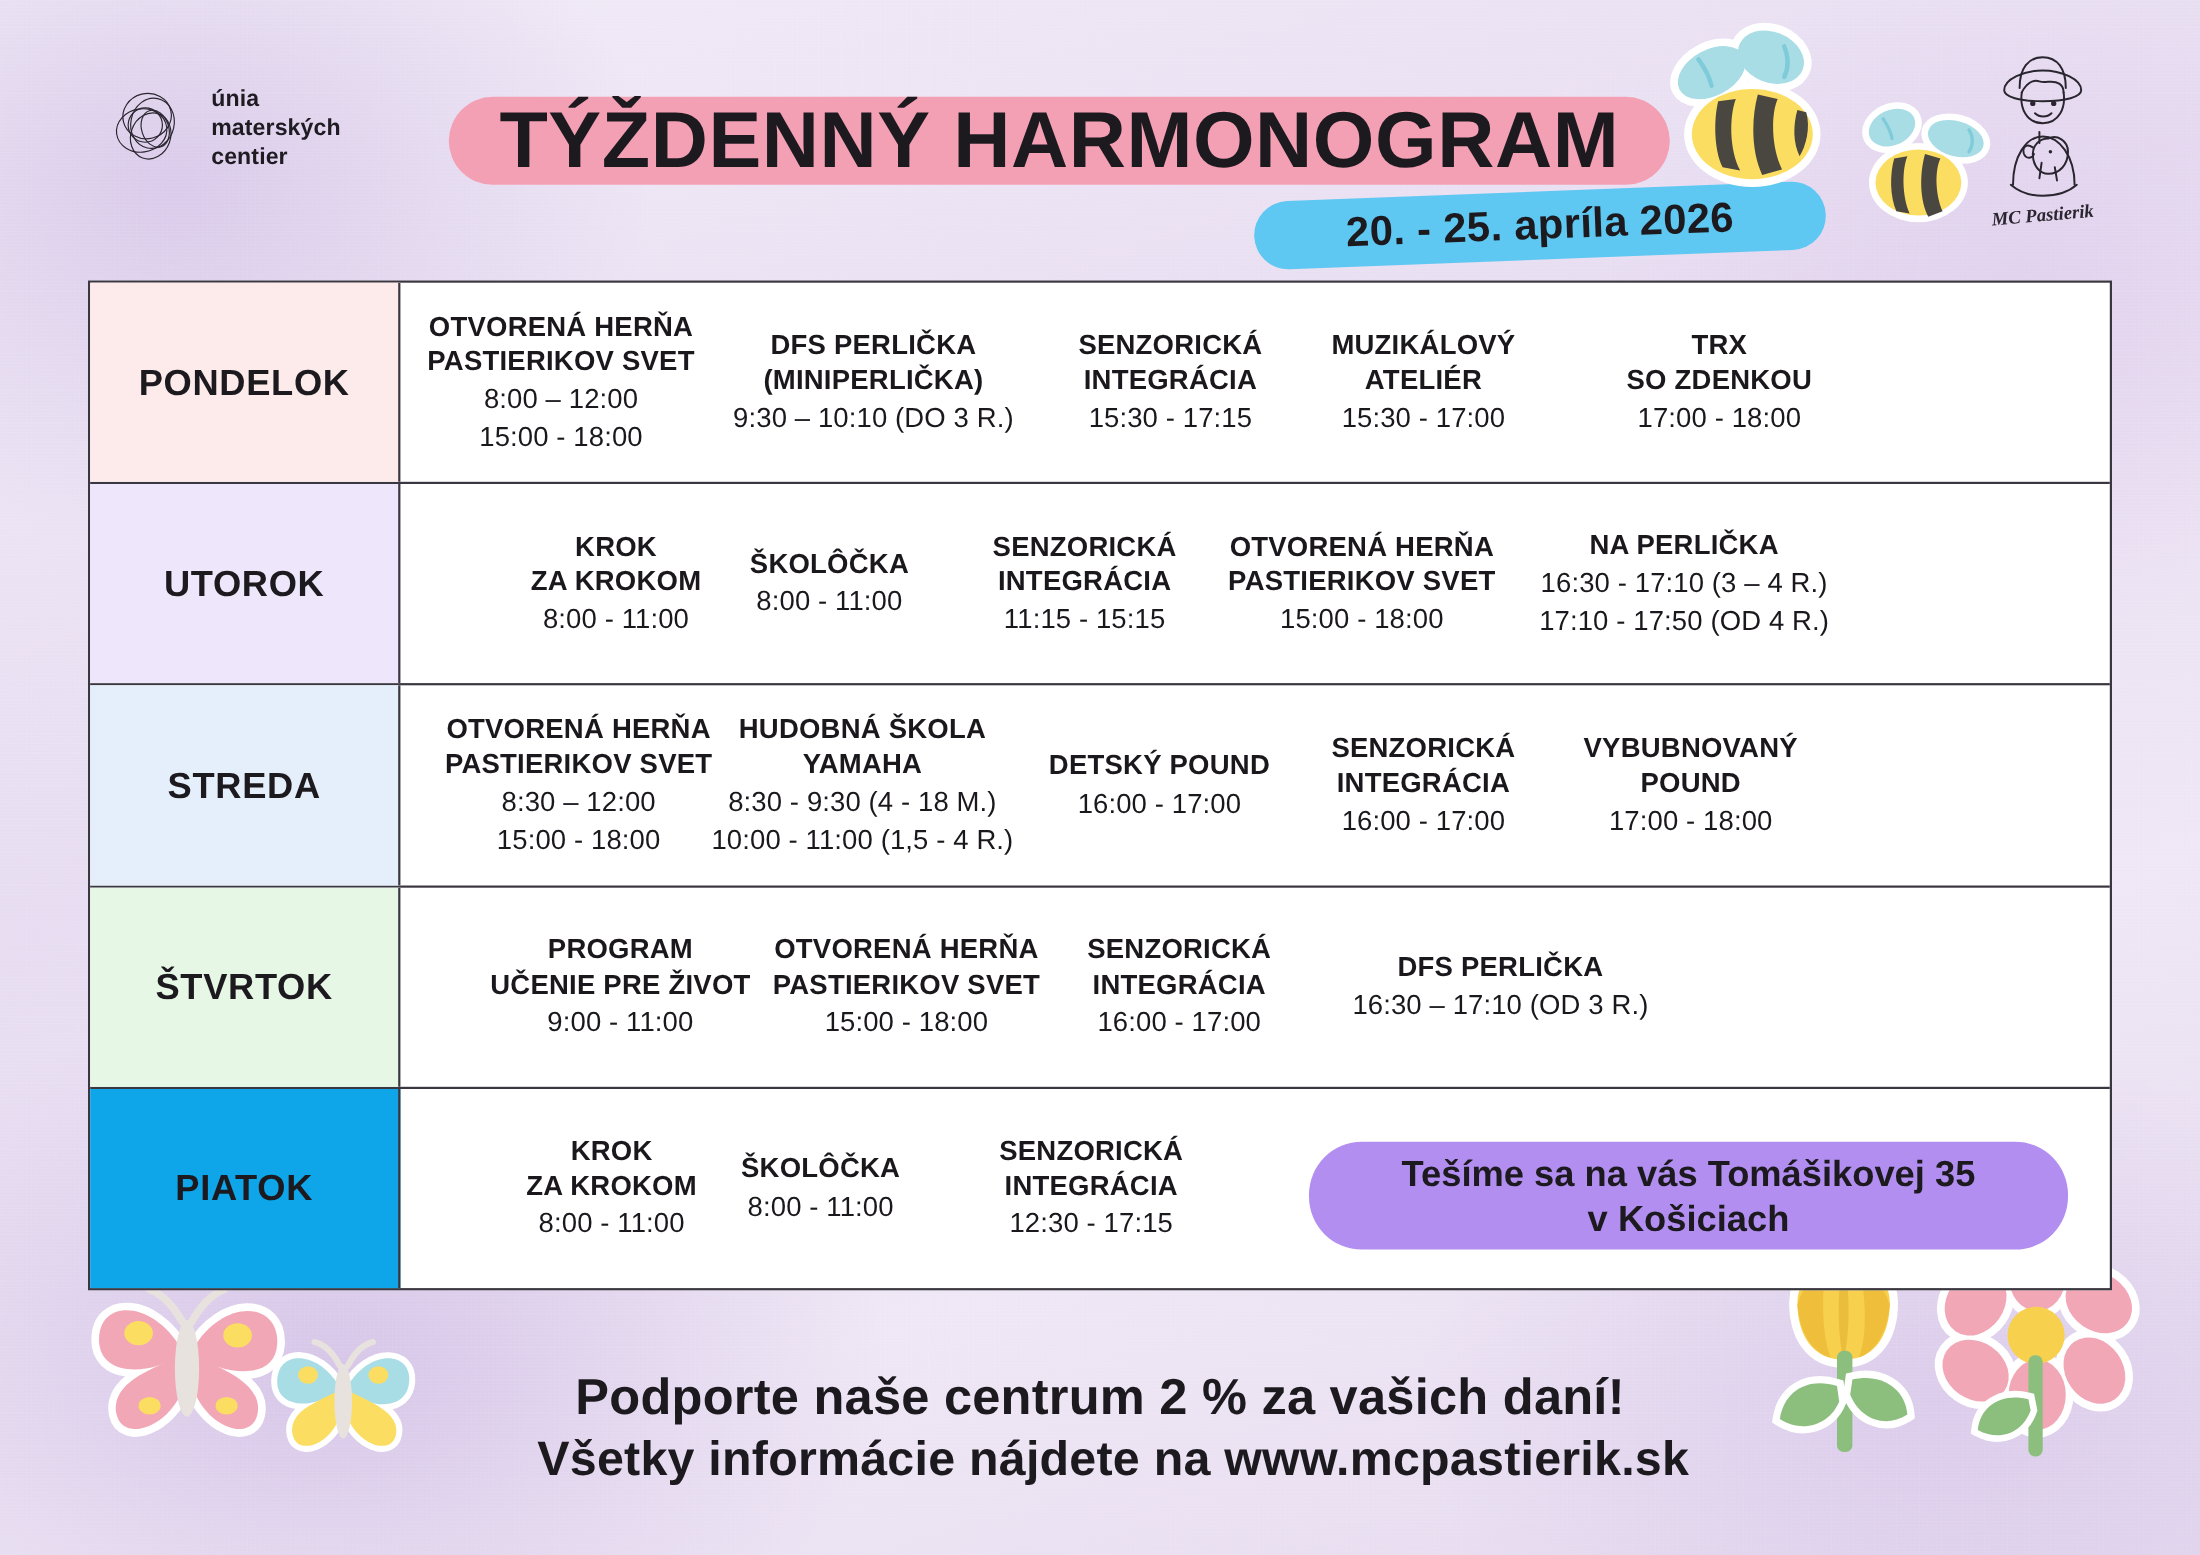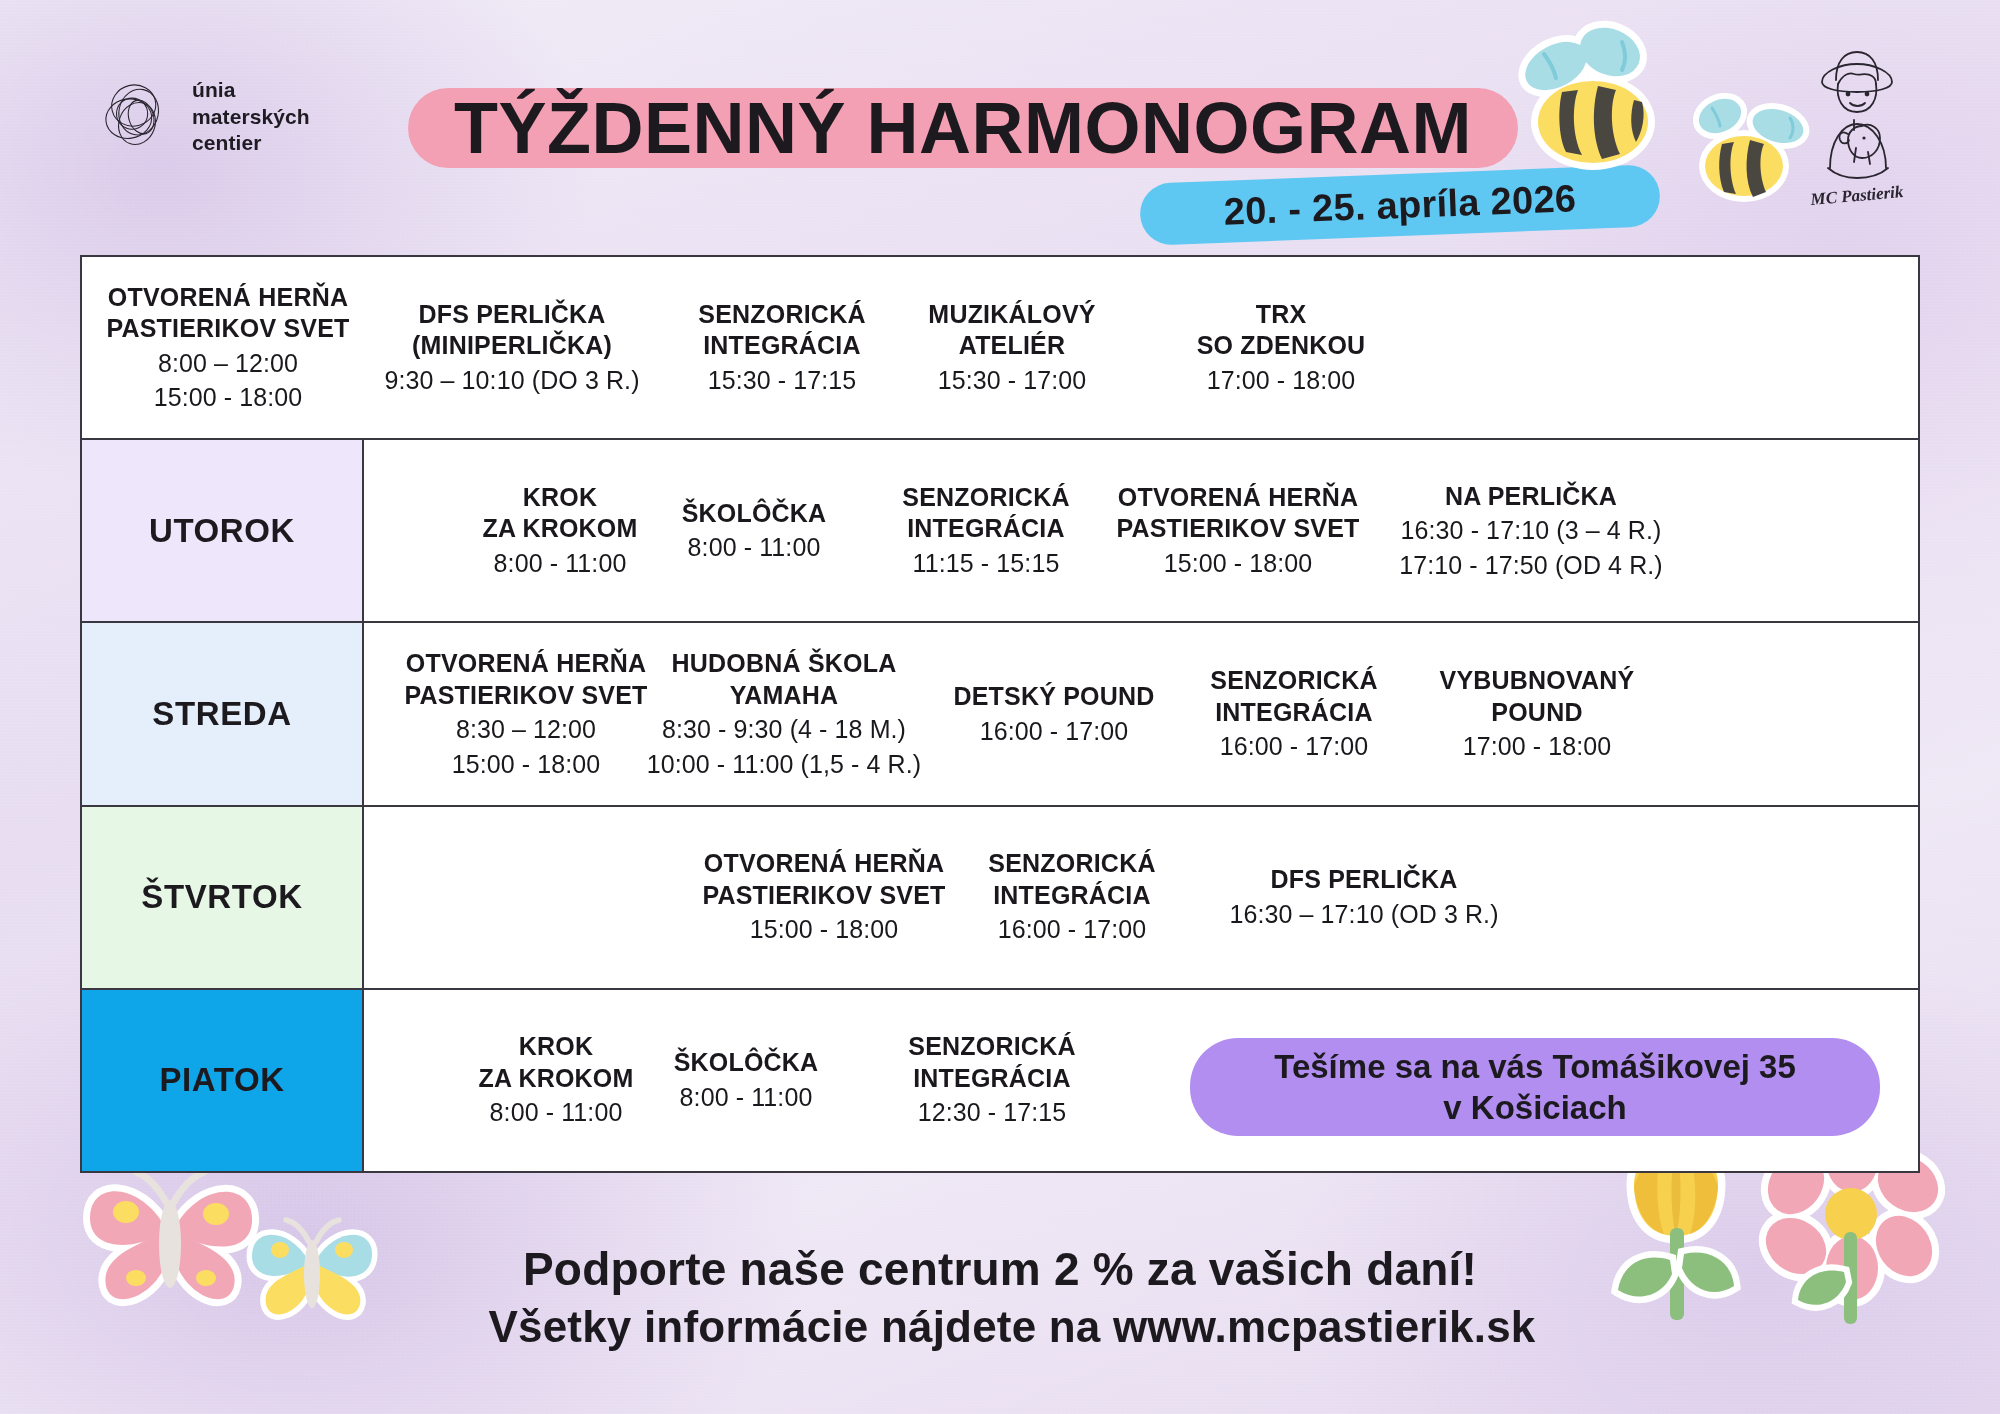--- a/index.html
+++ b/index.html
@@ -312,20 +312,23 @@
     </g>
     <circle cx="103" cy="92" r="26" fill="#f7d04e"></circle>
     <rect x="96" y="110" width="13" height="92" rx="6" fill="#8cbf7e"></rect>
     <path d="M96 150 C72 144 52 156 50 178 C72 190 92 178 98 160 Z" fill="#fff" stroke="#fff" stroke-width="12"></path>
     <path d="M96 150 C72 144 52 156 50 178 C72 190 92 178 98 160 Z" fill="#8cbf7e"></path>
   </g>
 </svg>
 
 <div class="table" id="tbl">
     <div class="row">
+      <div class="daycell" style="background: rgb(253, 234, 234);">
+        <div class="dayname">PONDELOK</div>
+      </div>
       <div class="events">
         <div class="ev" style="left: 146px; top: 50%; transform: translate(-50%, -50%);">
           <div class="ttl">OTVORENÁ HERŇA</div>
           <div class="ttl">PASTIERIKOV SVET</div>
           <div class="tm">8:00 – 12:00</div>
           <div class="tm">15:00 - 18:00</div>
         </div>
         <div class="ev" style="left: 430px; top: 50%; transform: translate(-50%, -50%);">
           <div class="ttl">DFS PERLIČKA</div>
           <div class="ttl">(MINIPERLIČKA)</div>
@@ -410,20 +413,25 @@
           <div class="ttl">POUND</div>
           <div class="tm">17:00 - 18:00</div>
         </div>
       </div>
     </div>
     <div class="row">
       <div class="daycell" style="background: rgb(230, 247, 230);">
         <div class="dayname">ŠTVRTOK</div>
       </div>
       <div class="events">
+        <div class="ev" style="left: 200px; top: 50%; transform: translate(-50%, -50%);">
+          <div class="ttl">PROGRAM</div>
+          <div class="ttl">UČENIE PRE ŽIVOT</div>
+          <div class="tm">9:00 - 11:00</div>
+        </div>
         <div class="ev" style="left: 460px; top: 50%; transform: translate(-50%, -50%);">
           <div class="ttl">OTVORENÁ HERŇA</div>
           <div class="ttl">PASTIERIKOV SVET</div>
           <div class="tm">15:00 - 18:00</div>
         </div>
         <div class="ev" style="left: 708px; top: 50%; transform: translate(-50%, -50%);">
           <div class="ttl">SENZORICKÁ</div>
           <div class="ttl">INTEGRÁCIA</div>
           <div class="tm">16:00 - 17:00</div>
         </div>

